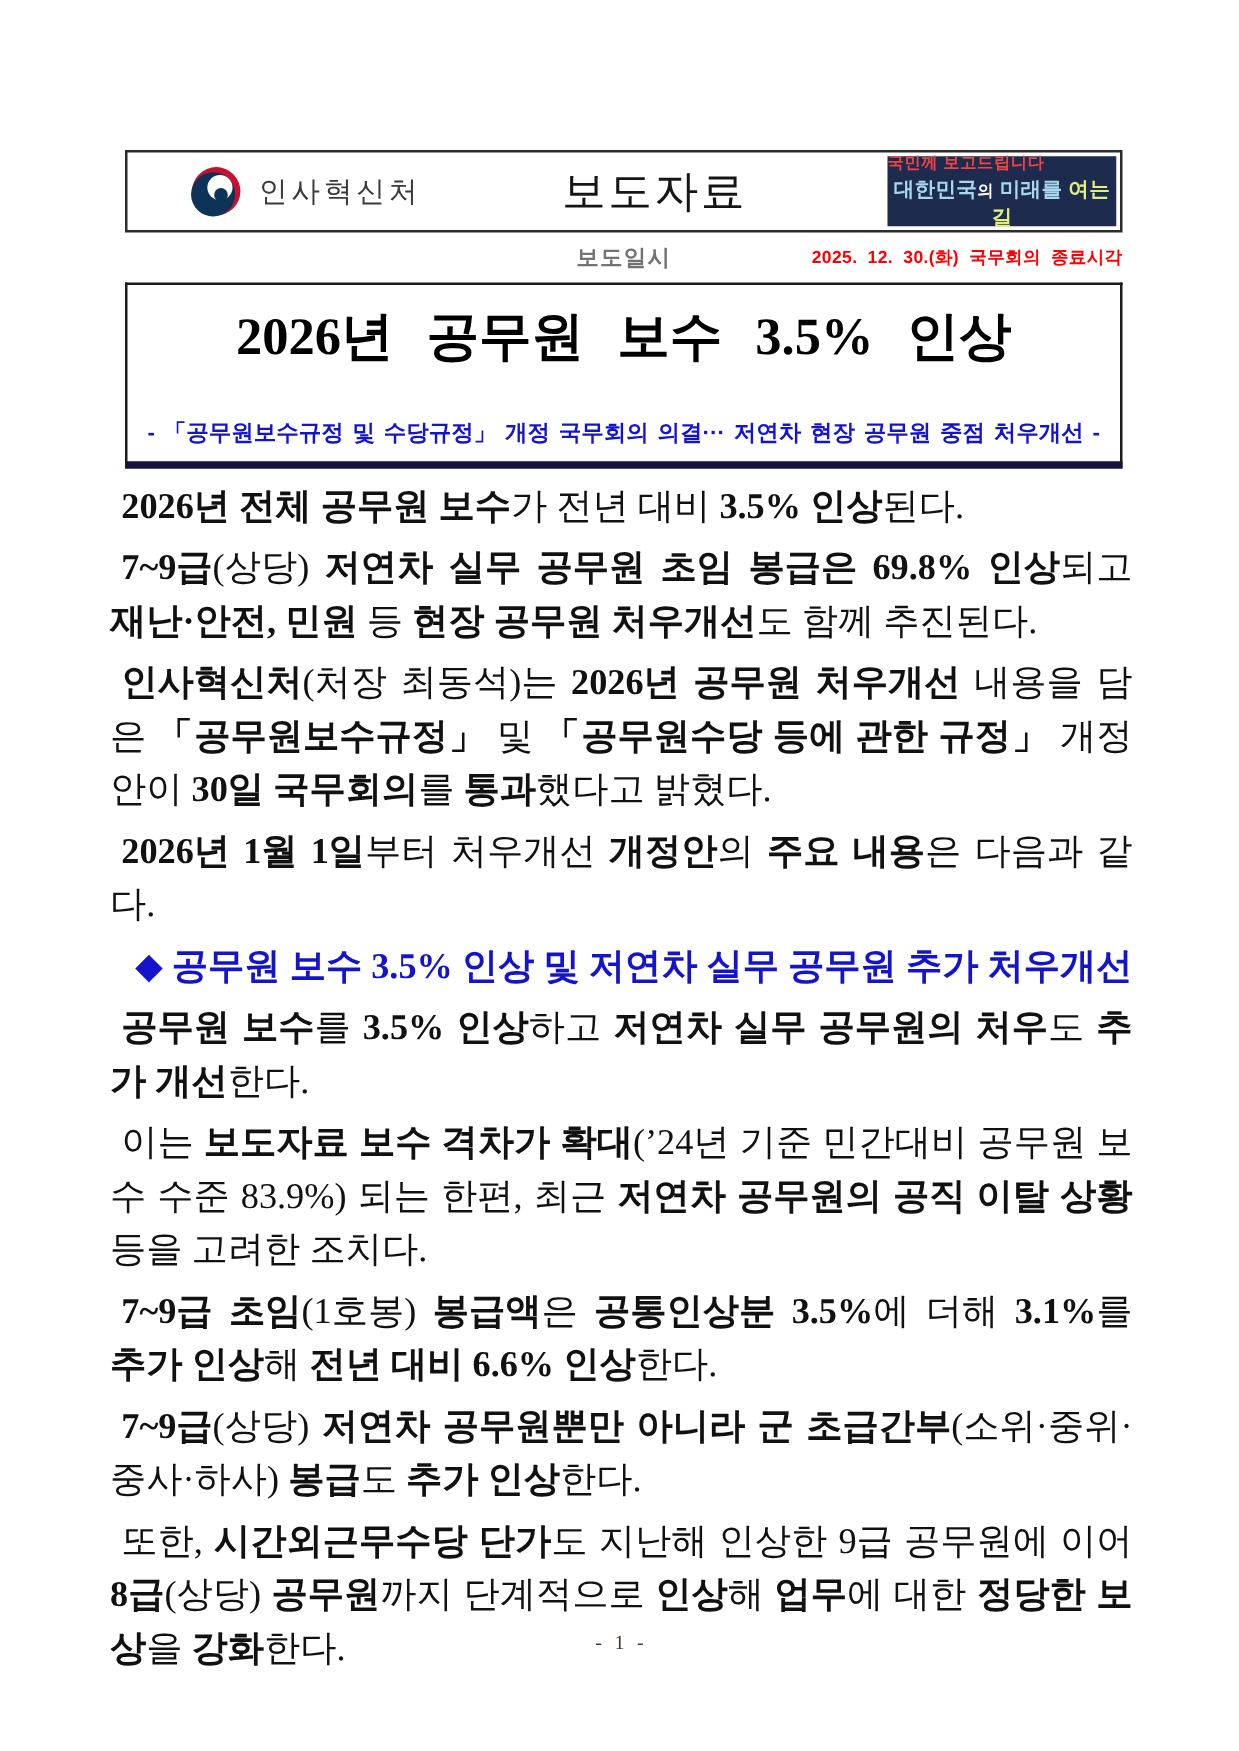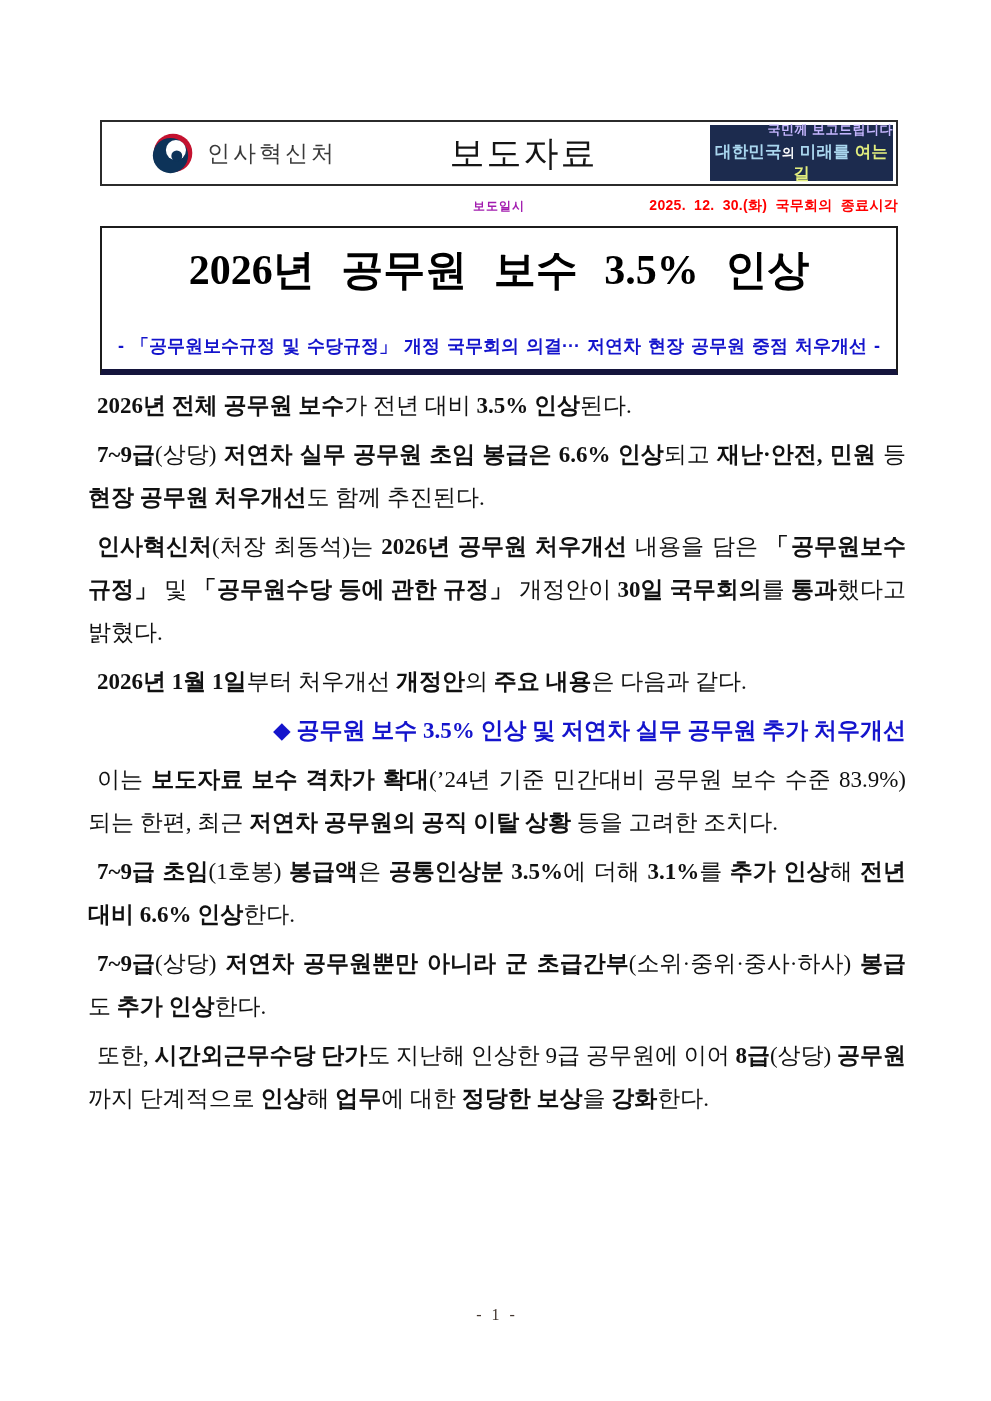--- a/index.html
+++ b/index.html
@@ -41,38 +41,38 @@
     flex:1;text-align:center;
     font-size:35px;color:#151515;letter-spacing:2px;font-weight:500;
   }
   .badge{
     width:183px;height:56px;margin-right:3px;flex:0 0 auto;
     background:var(--badge-bg);
     display:flex;flex-direction:column;justify-content:center;gap:2px;
   }
   .badge-line1{
     font-family:"Liberation Sans","DejaVu Sans",sans-serif;
-    font-size:13px;font-weight:700;color:#c4b5fd;text-align:right;letter-spacing:0.5px;
+    font-size:13px;font-weight:700;color:#ef4444;text-align:left;letter-spacing:0.5px;
   }
   .badge-line2{
     font-family:"Liberation Sans","DejaVu Sans",sans-serif;
     font-size:16.5px;font-weight:700;text-align:center;letter-spacing:0.2px;
   }
   .c-lb{color:var(--badge-lightblue);margin-top:48px;}
   .c-w{color:#ffffff;font-size:13px;}
   .c-y{color:var(--badge-yellow);}
   
   .press-row{
     position:absolute;left:100px;top:192px;width:798px;height:28px;
     display:grid;grid-template-columns:1fr auto 1fr;align-items:center;
   }
   .press-label{
     grid-column:2;
     font-family:Liberation Serif, serif;
-    font-size:12px;font-weight:700;color:#a21caf;letter-spacing:1px;
+    font-size:18px;font-weight:700;color:#737373;letter-spacing:1px;
   }
   .press-value{
     grid-column:3;text-align:right;
     font-family:"Liberation Sans","DejaVu Sans",sans-serif;
     font-size:14px;font-weight:700;color:var(--alert-red);
     word-spacing:4px;letter-spacing:0.3px;
   }
   
   .title-box{
     position:absolute;left:100px;top:226px;width:798px;
@@ -89,21 +89,21 @@
   .subtitle{
     margin-top:39px;text-align:center;
     font-family:"Liberation Sans","DejaVu Sans",sans-serif;
     font-size:18px;line-height:24px;font-weight:600;
     color:var(--accent-blue);
     word-spacing:2px;
   }
   
   .body-text{
     position:absolute;left:88px;top:384px;width:818px;
-    font-size:23px;line-height:43px;text-align:justify;
+    font-size:29px;line-height:43px;text-align:justify;
   }
   .para{margin:0 0 6px 0;text-indent:9px;}
   .para .b{font-weight:700;}
   .para.heading{
     color:var(--accent-blue);font-weight:700;margin:6px 0 6px 0;
     text-align:right;
   }
   
   .footer{
     position:absolute;left:0;top:1306px;width:100%;
@@ -139,24 +139,25 @@
     <span class="press-value">2025. 12. 30.(화) 국무회의 종료시각</span>
   </div>
 
   <div class="title-box">
     <h1 class="headline">2026년 공무원 보수 3.5% 인상</h1>
     <div class="subtitle">- 「공무원보수규정 및 수당규정」 개정 국무회의 의결··· 저연차 현장 공무원 중점 처우개선 -</div>
   </div>
 
   <div class="body-text">
       <p class="para"><span class="b">2026년 전체 공무원 보수</span><span>가 전년 대비 </span><span class="b">3.5% 인상</span><span>된다.</span></p>
-      <p class="para"><span class="b">7~9급</span><span>(상당) </span><span class="b">저연차 실무 공무원 초임 봉급은 6.6% 인상</span><span>되고 </span><span class="b">재난·안전, 민원</span><span> 등 </span><span class="b">현장 공무원 처우개선</span><span>도 함께 추진된다.</span></p>
+      <p class="para"><span class="b">7~9급</span><span>(상당) </span><span class="b">저연차 실무 공무원 초임 봉급은 69.8% 인상</span><span>되고 </span><span class="b">재난·안전, 민원</span><span> 등 </span><span class="b">현장 공무원 처우개선</span><span>도 함께 추진된다.</span></p>
       <p class="para"><span class="b">인사혁신처</span><span>(처장 최동석)는 </span><span class="b">2026년 공무원 처우개선</span><span> 내용을 담은 </span><span class="b">「공무원보수규정」</span><span> 및 </span><span class="b">「공무원수당 등에 관한 규정」</span><span> 개정안이 </span><span class="b">30일 국무회의</span><span>를 </span><span class="b">통과</span><span>했다고 밝혔다.</span></p>
       <p class="para"><span class="b">2026년 1월 1일</span><span>부터 처우개선 </span><span class="b">개정안</span><span>의 </span><span class="b">주요 내용</span><span>은 다음과 같다.</span></p>
       <p class="para heading"><span class="b">◆ 공무원 보수 3.5% 인상 및 저연차 실무 공무원 추가 처우개선</span></p>
+      <p class="para"><span class="b">공무원 보수</span><span>를 </span><span class="b">3.5% 인상</span><span>하고 </span><span class="b">저연차 실무 공무원의 처우</span><span>도 </span><span class="b">추가 개선</span><span>한다.</span></p>
       <p class="para"><span>이는 </span><span class="b">보도자료 보수 격차가 확대</span><span>(’24년 기준 민간대비 공무원 보수 수준 83.9%) 되는 한편, 최근 </span><span class="b">저연차 공무원의 공직 이탈 상황</span><span> 등을 고려한 조치다.</span></p>
       <p class="para"><span class="b">7~9급 초임</span><span>(1호봉) </span><span class="b">봉급액</span><span>은 </span><span class="b">공통인상분 3.5%</span><span>에 더해 </span><span class="b">3.1%</span><span>를 </span><span class="b">추가 인상</span><span>해 </span><span class="b">전년 대비 6.6% 인상</span><span>한다.</span></p>
       <p class="para"><span class="b">7~9급</span><span>(상당) </span><span class="b">저연차 공무원뿐만 아니라 군 초급간부</span><span>(소위·중위·중사·하사) </span><span class="b">봉급</span><span>도 </span><span class="b">추가 인상</span><span>한다.</span></p>
       <p class="para"><span>또한, </span><span class="b">시간외근무수당 단가</span><span>도 지난해 인상한 9급 공무원에 이어 </span><span class="b">8급</span><span>(상당) </span><span class="b">공무원</span><span>까지 단계적으로 </span><span class="b">인상</span><span>해 </span><span class="b">업무</span><span>에 대한 </span><span class="b">정당한 보상</span><span>을 </span><span class="b">강화</span><span>한다.</span></p>
     </div>
 
   <div class="footer">- 1 -</div>
 
 </div>
 

